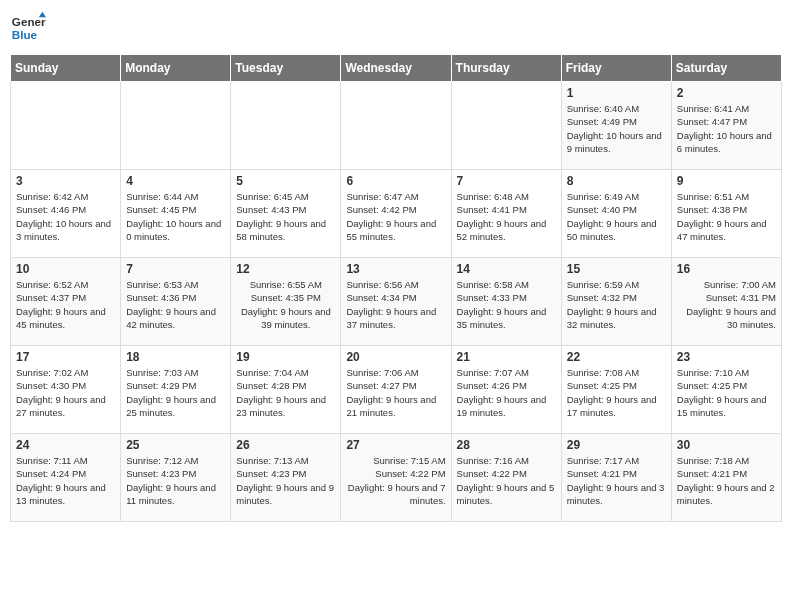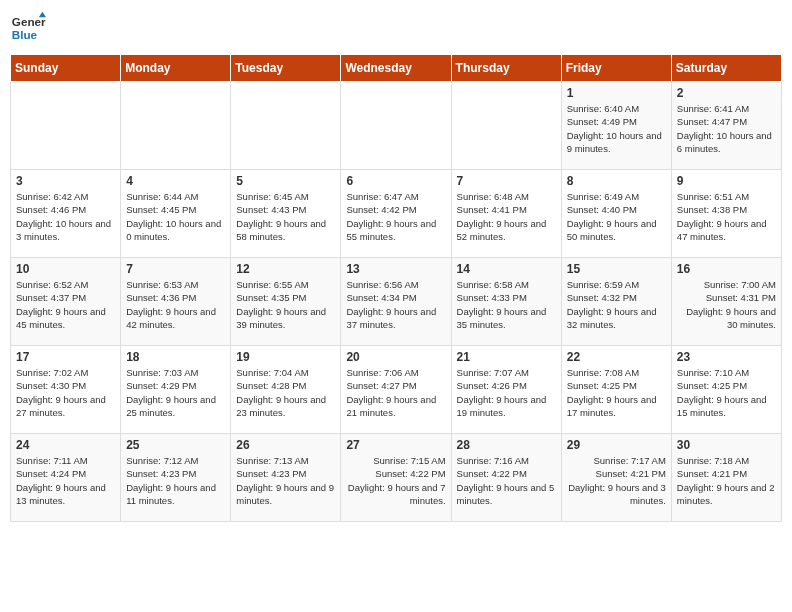--- a/index.html
+++ b/index.html
@@ -36,21 +36,21 @@
     .subtitle {
       font-size: 14px;
       color: #555;
     }
     table {
       width: 100%;
       border-collapse: collapse;
       table-layout: fixed;
     }
     thead th {
-      background: #c2410c;
+      background: #737373;
       color: #fff;
       font-size: 12px;
       font-weight: bold;
       padding: 6px 4px;
       text-align: left;
       border: 1px solid #fff;
     }
     tbody tr {
       vertical-align: top;
     }
@@ -186,21 +186,21 @@
 Daylight: 9 hours and 45 minutes.</div>
         </td>
         <td>
           <span class="day-num">7</span>
           <div class="day-info" style="white-space: pre-line;">Sunrise: 6:53 AM
 Sunset: 4:36 PM
 Daylight: 9 hours and 42 minutes.</div>
         </td>
         <td>
           <span class="day-num">12</span>
-          <div class="day-info" style="white-space: pre-line;">Sunrise: 6:55 AM
+          <div class="day-info" style="white-space: pre-line; text-align: center;">Sunrise: 6:55 AM
 Sunset: 4:35 PM
 Daylight: 9 hours and 39 minutes.</div>
         </td>
         <td>
           <span class="day-num">13</span>
           <div class="day-info" style="white-space: pre-line;">Sunrise: 6:56 AM
 Sunset: 4:34 PM
 Daylight: 9 hours and 37 minutes.</div>
         </td>
         <td>
@@ -292,21 +292,21 @@
 Daylight: 9 hours and 7 minutes.</div>
         </td>
         <td>
           <span class="day-num">28</span>
           <div class="day-info" style="white-space: pre-line;">Sunrise: 7:16 AM
 Sunset: 4:22 PM
 Daylight: 9 hours and 5 minutes.</div>
         </td>
         <td>
           <span class="day-num">29</span>
-          <div class="day-info" style="white-space: pre-line; text-align: right;">Sunrise: 7:17 AM
+          <div class="day-info" style="white-space: pre-line;">Sunrise: 7:17 AM
 Sunset: 4:21 PM
 Daylight: 9 hours and 3 minutes.</div>
         </td>
         <td>
           <span class="day-num">30</span>
           <div class="day-info" style="white-space: pre-line;">Sunrise: 7:18 AM
 Sunset: 4:21 PM
 Daylight: 9 hours and 2 minutes.</div>
         </td>
       </tr>

